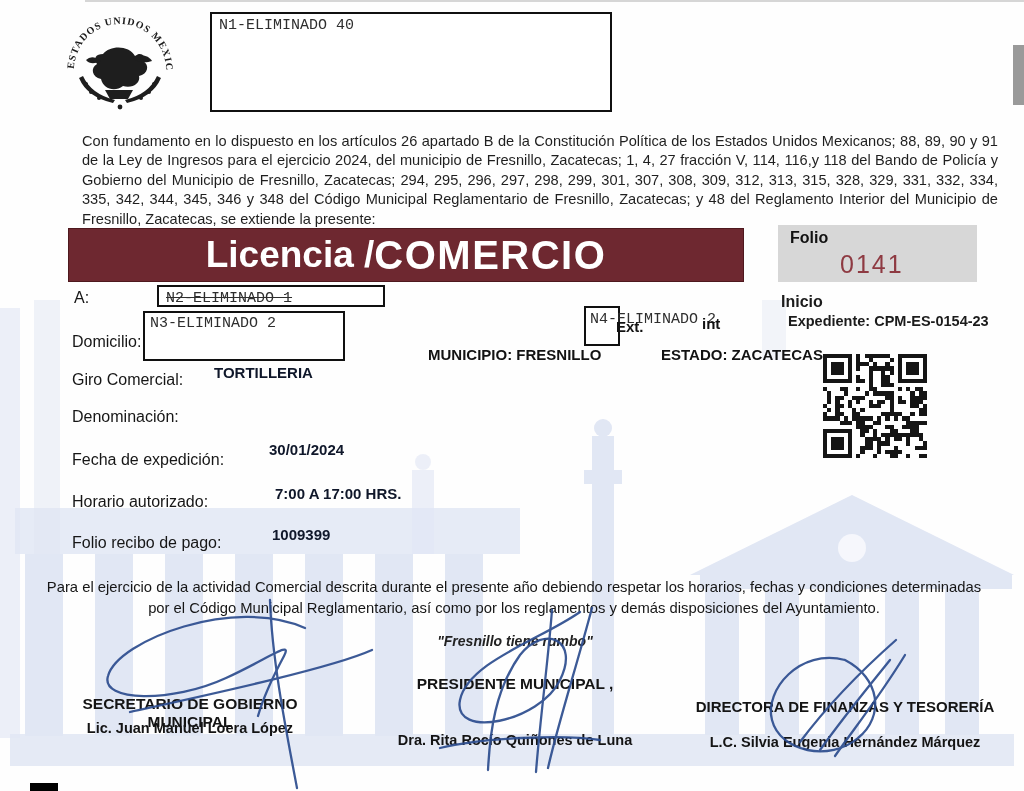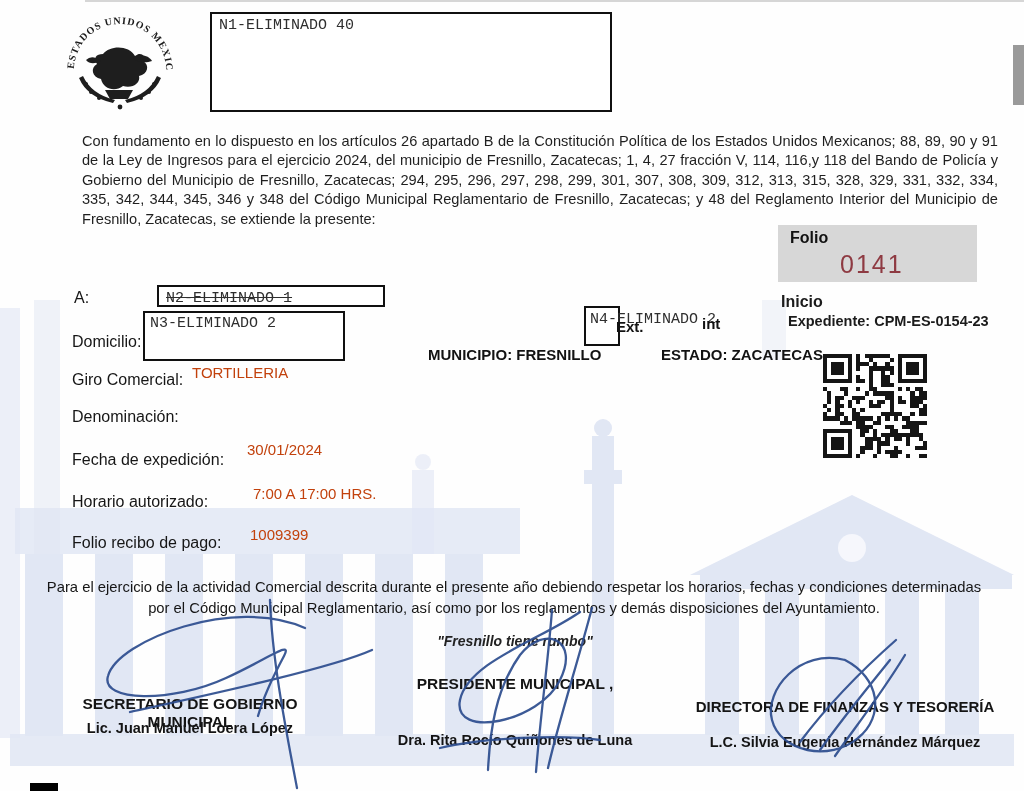--- a/index.html
+++ b/index.html
@@ -31,21 +31,21 @@
   .banner{position:absolute;left:68px;top:228px;width:674px;height:52px;background:#6e2830;
           border:1px solid #4e181e;display:flex;align-items:center;justify-content:center;}
   .banner .t1{color:#fff;font-size:37px;font-weight:700;}
   .banner .t2{color:#fff;font-size:40px;font-weight:800;letter-spacing:1.5px;}
 
   .folio-box{position:absolute;left:778px;top:225px;width:199px;height:57px;background:#d7d7d7;}
   .folio-label{position:absolute;left:12px;top:4px;font-weight:800;font-size:16px;color:#111;}
   .folio-number{position:absolute;left:62px;top:25px;color:#8e3a42;font-size:25px;letter-spacing:2px;}
 
   .lbl{position:absolute;font-size:16px;color:#161616;font-weight:500;}
-  .val{position:absolute;font-weight:400;font-size:15px;color:#c2410c;}
+  .val{position:absolute;font-weight:700;font-size:15px;color:#0f172a;margin-left:22px;}
   .blbl{position:absolute;font-weight:700;font-size:15px;color:#121212;}
 
   .inicio-label{position:absolute;left:781px;top:293px;font-weight:800;font-size:16px;}
   .expediente{position:absolute;left:788px;top:313px;font-weight:700;font-size:14.5px;}
 
   .qr{position:absolute;left:823px;top:354px;width:104px;height:104px;background:#fff;}
   .qr svg{width:100%;height:100%;}
 
   .footer-par{position:absolute;left:42px;top:577px;width:944px;margin:0;text-align:center;
               font-size:14.8px;line-height:20.5px;font-weight:500;color:#161616;}
@@ -128,20 +128,24 @@
     </div>
 
     <div class="redact n1">
       <span>N1-ELIMINADO 40</span>
     </div>
 
     <div class="edge-strip"></div>
 
     <p class="legal">Con fundamento en lo dispuesto en los artículos 26 apartado B de la Constitución Política de los Estados Unidos Mexicanos; 88, 89, 90 y 91 de la Ley de Ingresos para el ejercicio 2024, del municipio de Fresnillo, Zacatecas; 1, 4, 27 fracción V, 114, 116,y 118 del Bando de Policía y Gobierno del Municipio de Fresnillo, Zacatecas; 294, 295, 296, 297, 298, 299, 301, 307, 308, 309, 312, 313, 315, 328, 329, 331, 332, 334, 335, 342, 344, 345, 346 y 348 del Código Municipal Reglamentario de Fresnillo, Zacatecas; y 48 del Reglamento Interior del Municipio de Fresnillo, Zacatecas, se extiende la presente:</p>
 
+    <div class="banner">
+      <span class="t1">Licencia /</span>
+        <span class="t2">COMERCIO</span>
+    </div>
 
     <div class="folio-box">
       <div class="folio-label">Folio</div>
       <div class="folio-number">0141</div>
     </div>
 
     <span class="lbl" style="left:74px;top:289px;">A:</span>
     <div class="redact n2">
       <span>N2-ELIMINADO 1</span>
     </div>

